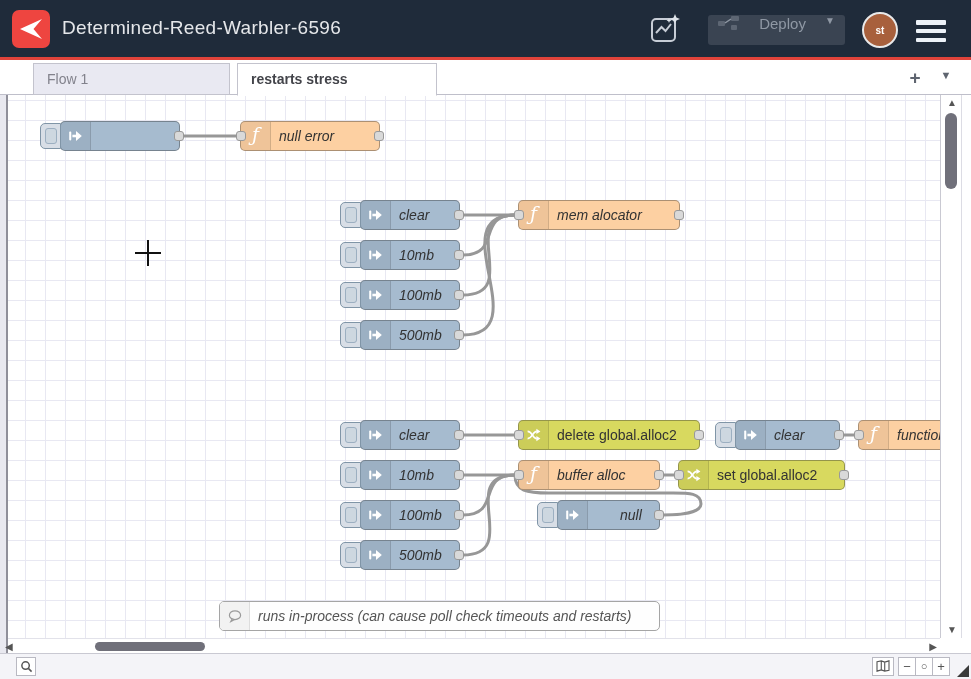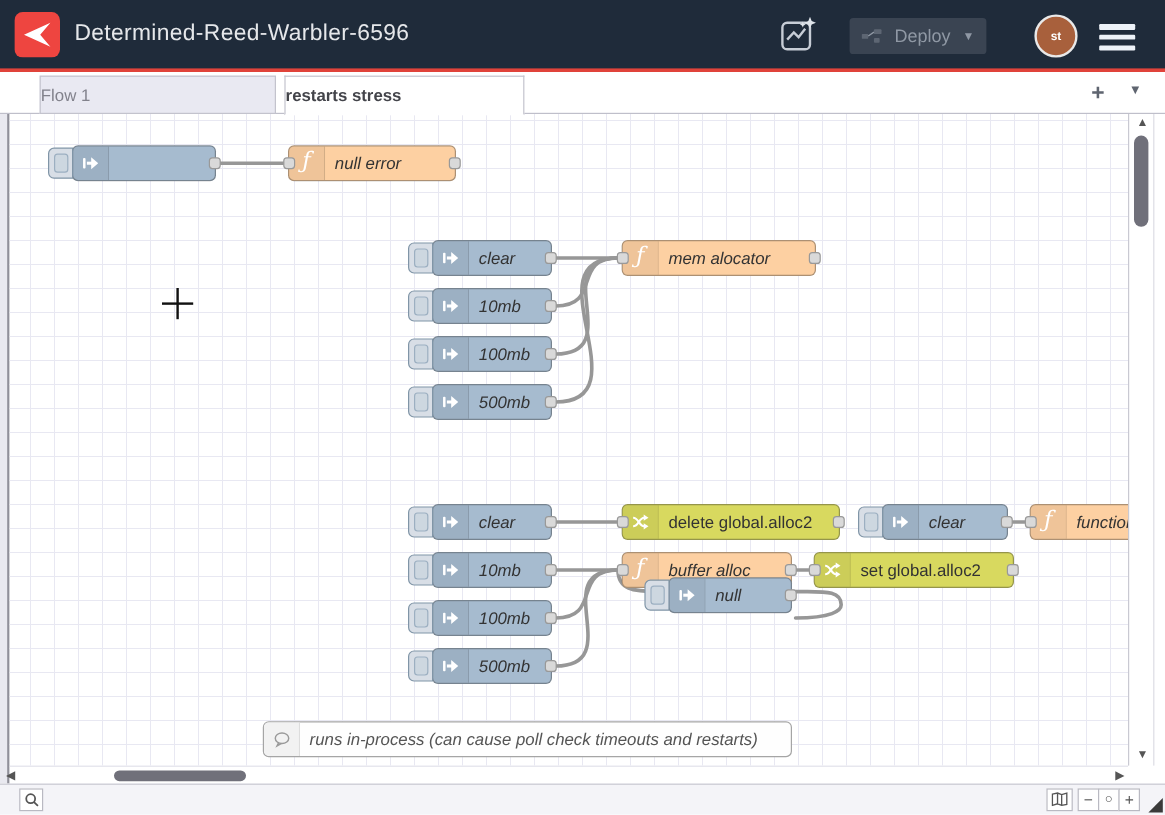--- a/index.html
+++ b/index.html
@@ -8,38 +8,38 @@
   #app { position:relative; width:971px; height:679px; background:#fff; }
 
   
   #header { position:absolute; left:0; top:0; width:971px; height:60px;
     background:#1f2b3a; border-bottom:3px solid #e0433a; }
   #logo { position:absolute; left:12px; top:10px; width:38px; height:38px; }
   #title { position:absolute; left:62px; top:17px; font-size:19px; color:#e5e7ea;
     letter-spacing:.3px; }
   #sparkle-btn { position:absolute; left:648px; top:12px; width:36px; height:34px;
     cursor:pointer; }
-  #deploy-btn { position:absolute; left:708px; top:15px; width:114px; height:30px;
-    background:#3a4452; border-radius:3px; display:flex; align-items:center;
+  #deploy-btn { position:absolute; left:708px; top:15px; width:137px; height:30px;
+    background:#3a4452; border-radius:3px; display:flex; 
     padding:0 10px; cursor:pointer; }
   #deploy-btn .dlabel { color:#8f98a4; font-size:15px; margin:0 10px 0 10px; flex:1; text-align:center;}
   #deploy-btn .caret { color:#8f98a4; font-size:10px; }
   #avatar { position:absolute; left:862px; top:12px; width:36px; height:36px;
     border-radius:50%; background:#a8603c; border:2px solid #e9e9e9; color:#fff;
     font-size:10px; font-weight:bold; display:flex; align-items:center;
     justify-content:center; cursor:pointer; }
   #hamburger { position:absolute; left:916px; top:20px; width:30px; height:22px;
     display:flex; flex-direction:column; justify-content:space-between; cursor:pointer; }
   #hamburger div { width:30px; height:4.5px; background:#edf2f8; border-radius:1px; }
 
   
   #tabrow { position:absolute; left:0; top:60px; width:971px; height:35px;
     background:#fff; border-bottom:1px solid #bfbfca; }
   .tab { position:absolute; top:3px; height:32px; font-size:14px;
-    line-height:31px; cursor:pointer;
+    padding-left:13px; line-height:31px; cursor:pointer;
     border:1px solid #c3c3cd; }
   #tab-0 { left:33px; width:197px; background:#e9e9f2; color:#82828c; }
   #tab-1 { left:237px; width:200px; background:#fff; color:#43444a; font-weight:600;
     border-bottom:1px solid #fff; height:33px; z-index:2; }
   #tab-add { position:absolute; left:903px; top:6px; width:24px; height:24px;
     color:#5f6570; font-size:19px; font-weight:bold; text-align:center;
     line-height:24px; cursor:pointer; }
   #tab-menu { position:absolute; left:936px; top:9px; width:20px; height:18px;
     color:#5f6570; font-size:11px; text-align:center; cursor:pointer; }
 
@@ -348,21 +348,21 @@
             <g fill="#fff">
               <path d="M13 2.2 L18 5.5 L13 8.8 Z"></path>
               <path d="M13 11.2 L18 14.5 L13 17.8 Z"></path>
             </g>
           </svg>
         </div>
         <span class="nlabel">set global.alloc2</span>
         <div class="port in"></div>
         <div class="port out"></div>
       </div>
-      <div class="node inject lbl-italic" style="left: 549px; top: 386px; width: 103px; background: rgb(166, 187, 207);">
+      <div class="node inject lbl-italic" style="left: 549px; top: 405px; width: 103px; background: rgb(166, 187, 207); gap: 24px;">
         <div class="inject-btn"></div>
         <div class="icon">
           <svg width="16" height="16" viewBox="0 0 20 20">
             <g fill="#fff">
               <rect x="1.5" y="4.5" width="2.6" height="11" rx="1"></rect>
               <rect x="5.5" y="8.4" width="6" height="3.2"></rect>
               <path d="M10 3.8 L17.3 10 L10 16.2 Z"></path>
             </g>
           </svg>
         </div>

